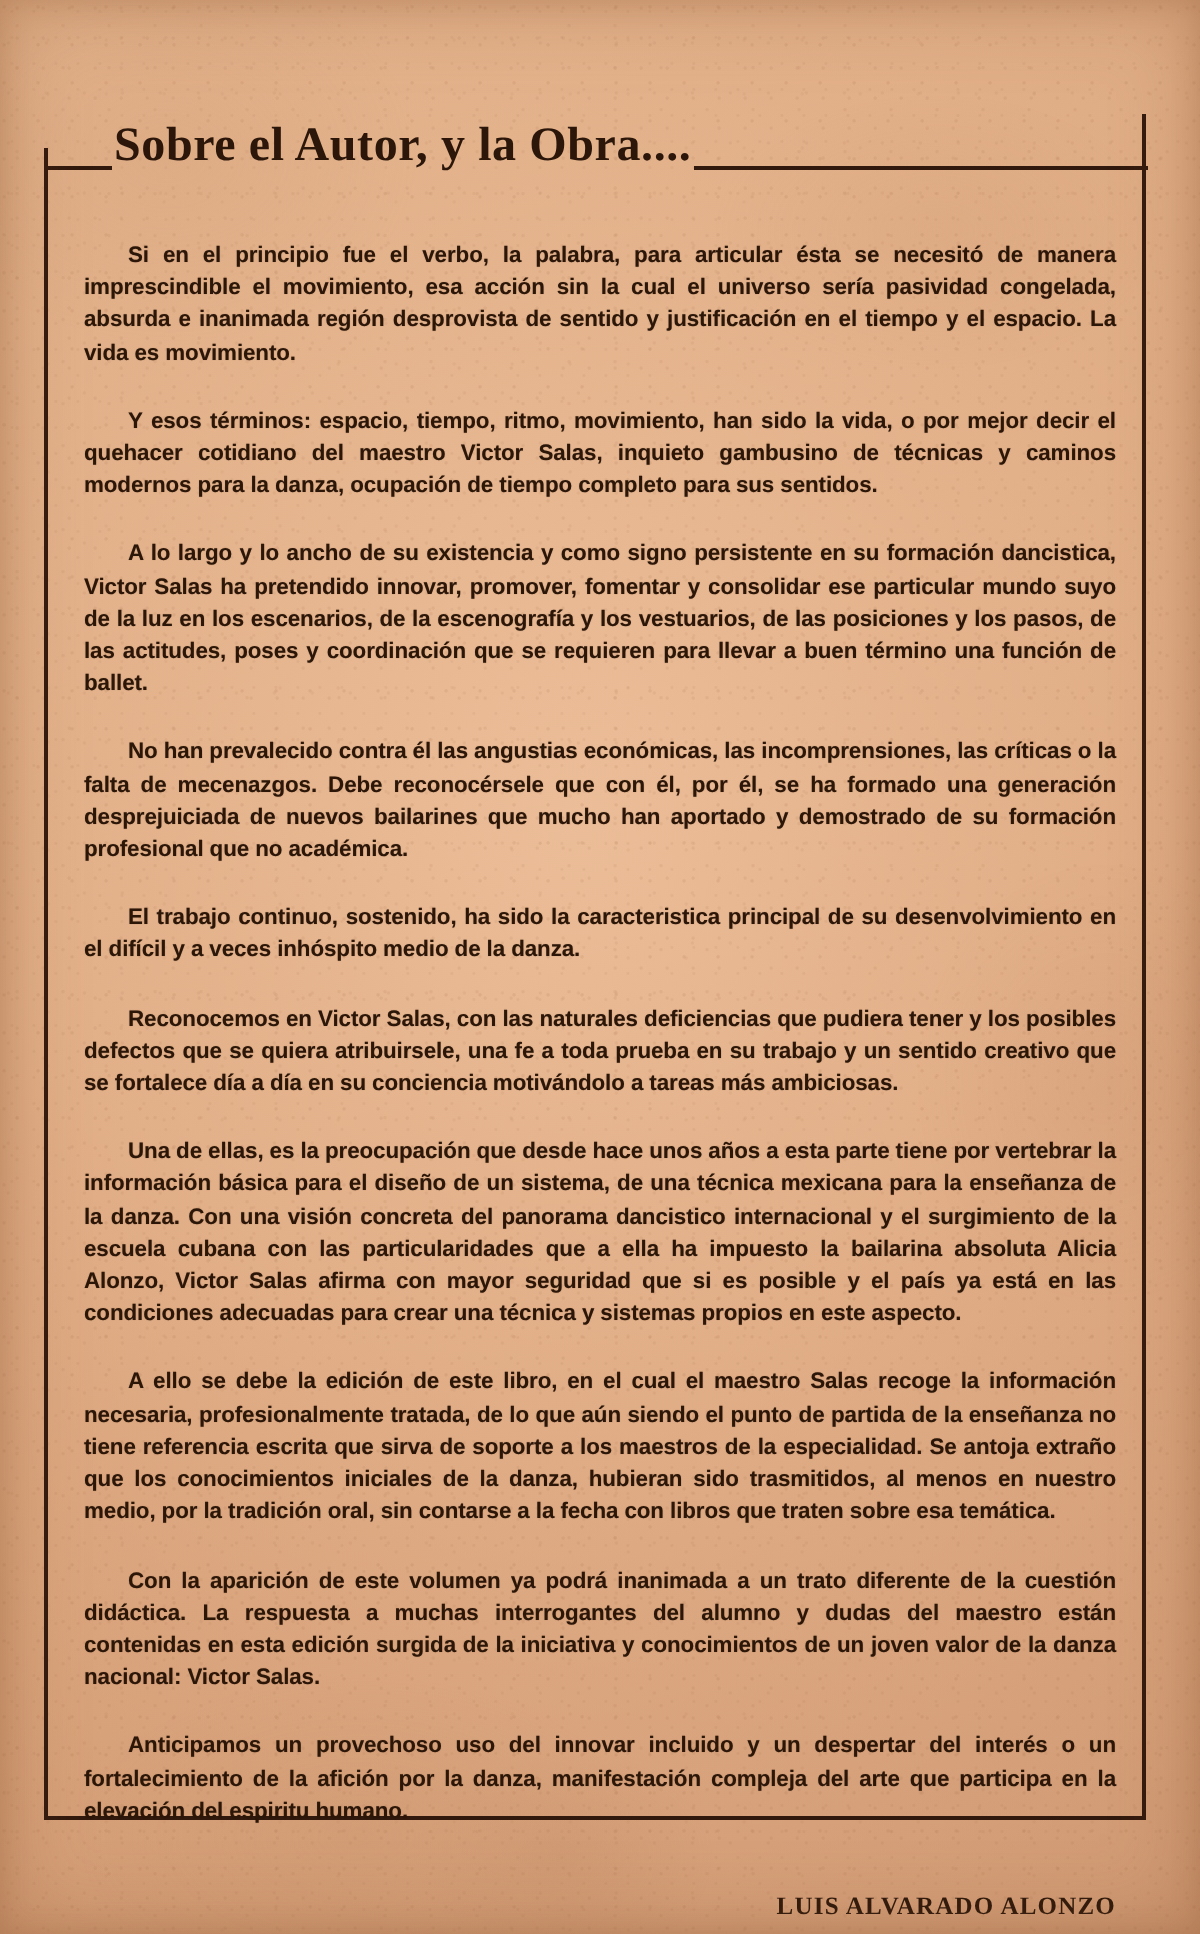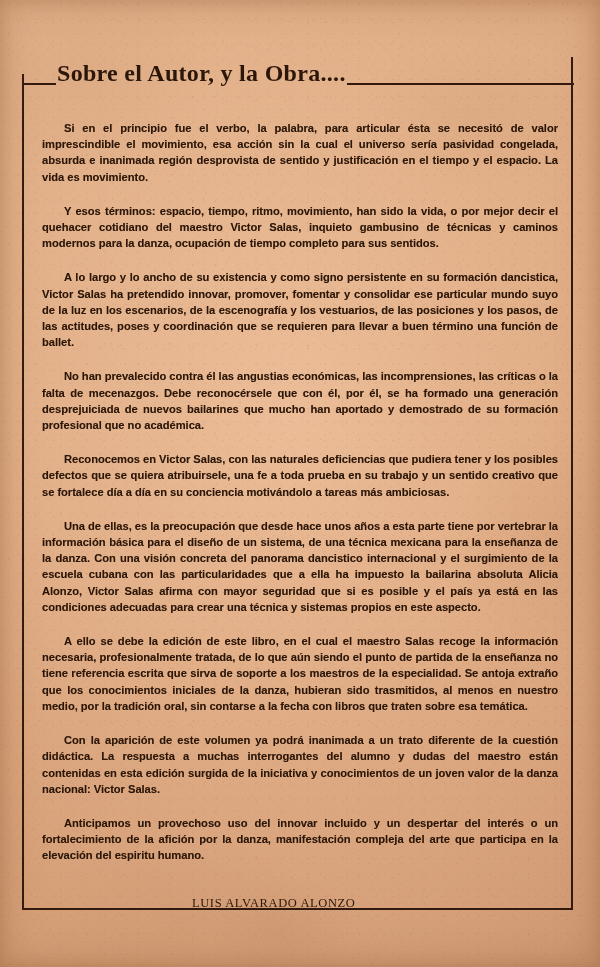--- a/index.html
+++ b/index.html
@@ -134,25 +134,25 @@
     color: #2c1608;
     text-align: justify;
     text-indent: 22px;
     font-weight: 600;
     letter-spacing: -0.05px;
     text-shadow: 0 0 0.5px rgba(44,22,8,0.35);
   }
   .signature {
     margin: 32px 0 0 0;
     font-family: "Liberation Serif", serif;
-    font-weight: normal;
+    font-weight: bold;
     font-size: 12.5px;
     letter-spacing: 0.6px;
     color: #2b1609;
-    text-align: left;
+    text-align: right;
     padding-left: 150px;
   }
 </style>
 </head>
 <body>
 
 <div class="page">
 
   <div class="grain"></div>
   <div class="mottle"></div>
@@ -160,24 +160,25 @@
   <div class="frame"></div>
   <div class="frame-right-top"></div>
 
   <div class="heading-row">
     <div class="rule-left"></div>
     <div class="heading-title">Sobre el Autor, y la Obra....</div>
     <div class="rule-right"></div>
   </div>
 
   <div class="content">
-    <p class="para">Si en el principio fue el verbo, la palabra, para articular ésta se necesitó de valor imprescindible el movimiento, esa acción sin la cual el universo sería pasividad congelada, absurda e inanimada región desprovista de sentido y justificación en el tiempo y el espacio. La vida es movimiento.</p>
+    <p class="para">Si en el principio fue el verbo, la palabra, para articular ésta se necesitó de manera imprescindible el movimiento, esa acción sin la cual el universo sería pasividad congelada, absurda e inanimada región desprovista de sentido y justificación en el tiempo y el espacio. La vida es movimiento.</p>
     <p class="para">Y esos términos: espacio, tiempo, ritmo, movimiento, han sido la vida, o por mejor decir el quehacer cotidiano del maestro Victor Salas, inquieto gambusino de técnicas y caminos modernos para la danza, ocupación de tiempo completo para sus sentidos.</p>
     <p class="para">A lo largo y lo ancho de su existencia y como signo persistente en su formación dancistica, Victor Salas ha pretendido innovar, promover, fomentar y consolidar ese particular mundo suyo de la luz en los escenarios, de la escenografía y los vestuarios, de las posiciones y los pasos, de las actitudes, poses y coordinación que se requieren para llevar a buen término una función de ballet.</p>
     <p class="para">No han prevalecido contra él las angustias económicas, las incomprensiones, las críticas o la falta de mecenazgos. Debe reconocérsele que con él, por él, se ha formado una generación desprejuiciada de nuevos bailarines que mucho han aportado y demostrado de su formación profesional que no académica.</p>
+    <p class="para">El trabajo continuo, sostenido, ha sido la caracteristica principal de su desenvolvimiento en el difícil y a veces inhóspito medio de la danza.</p>
     <p class="para">Reconocemos en Victor Salas, con las naturales deficiencias que pudiera tener y los posibles defectos que se quiera atribuirsele, una fe a toda prueba en su trabajo y un sentido creativo que se fortalece día a día en su conciencia motivándolo a tareas más ambiciosas.</p>
     <p class="para">Una de ellas, es la preocupación que desde hace unos años a esta parte tiene por vertebrar la información básica para el diseño de un sistema, de una técnica mexicana para la enseñanza de la danza. Con una visión concreta del panorama dancistico internacional y el surgimiento de la escuela cubana con las particularidades que a ella ha impuesto la bailarina absoluta Alicia Alonzo, Victor Salas afirma con mayor seguridad que si es posible y el país ya está en las condiciones adecuadas para crear una técnica y sistemas propios en este aspecto.</p>
     <p class="para">A ello se debe la edición de este libro, en el cual el maestro Salas recoge la información necesaria, profesionalmente tratada, de lo que aún siendo el punto de partida de la enseñanza no tiene referencia escrita que sirva de soporte a los maestros de la especialidad. Se antoja extraño que los conocimientos iniciales de la danza, hubieran sido trasmitidos, al menos en nuestro medio, por la tradición oral, sin contarse a la fecha con libros que traten sobre esa temática.</p>
     <p class="para">Con la aparición de este volumen ya podrá inanimada a un trato diferente de la cuestión didáctica. La respuesta a muchas interrogantes del alumno y dudas del maestro están contenidas en esta edición surgida de la iniciativa y conocimientos de un joven valor de la danza nacional: Victor Salas.</p>
     <p class="para">Anticipamos un provechoso uso del innovar incluido y un despertar del interés o un fortalecimiento de la afición por la danza, manifestación compleja del arte que participa en la elevación del espiritu humano.</p>
     <p class="signature">LUIS ALVARADO ALONZO</p>
   </div>
 
   <div class="vignette"></div>
 </div>

